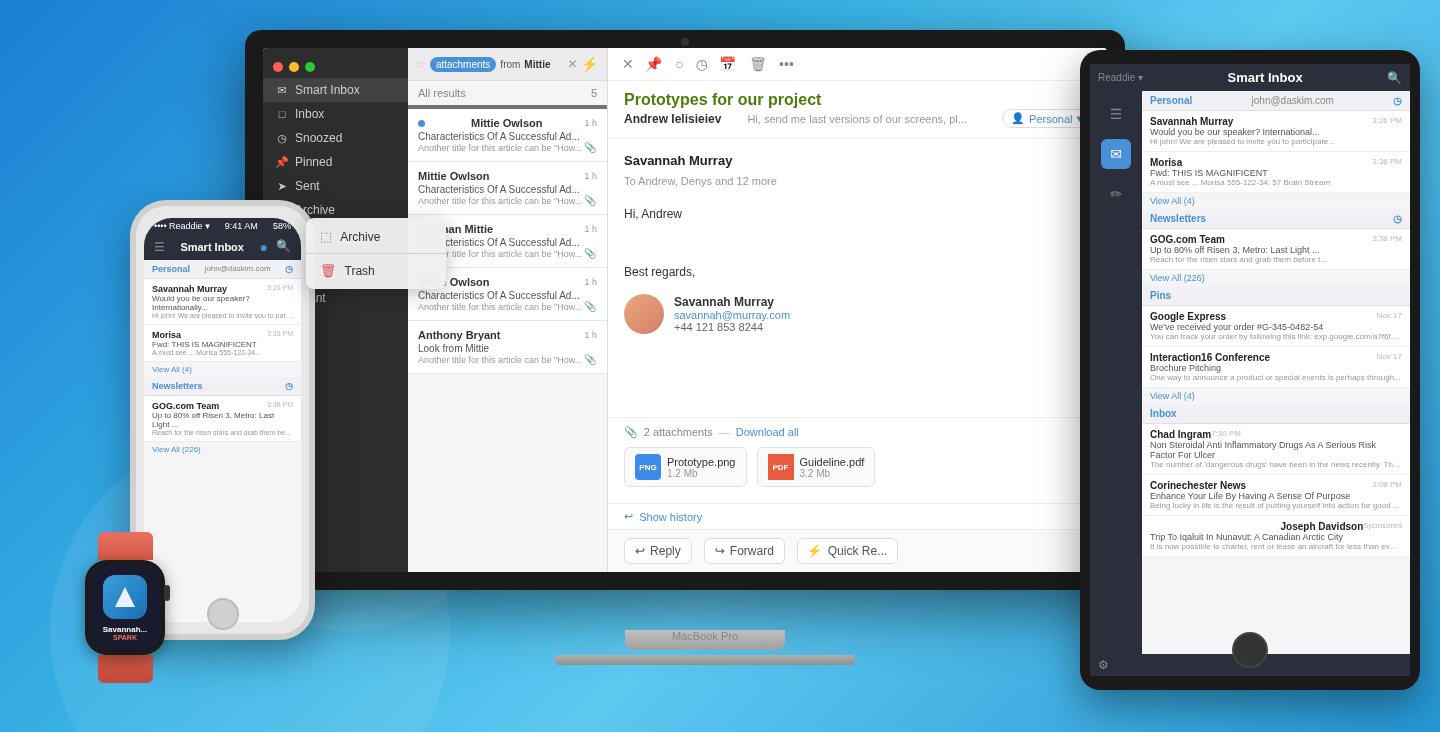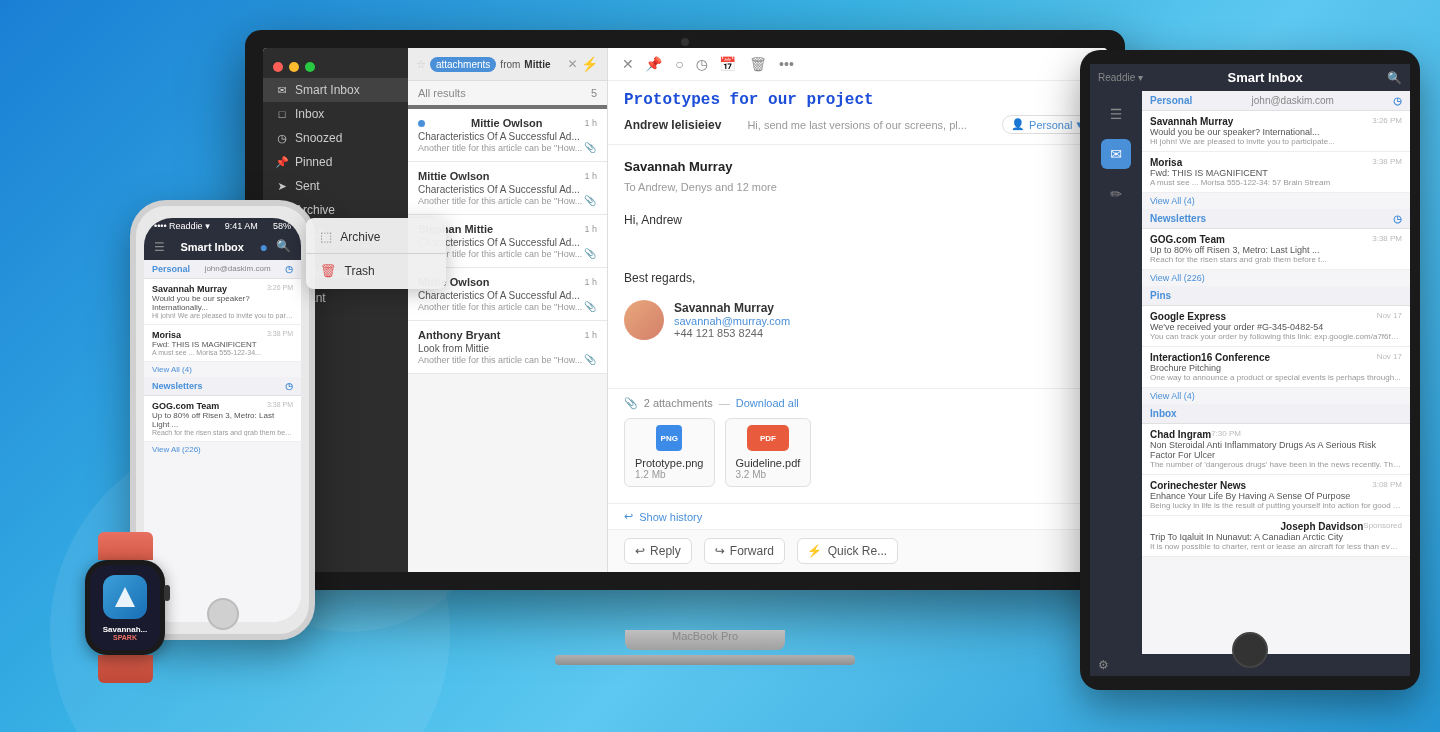--- a/index.html
+++ b/index.html
@@ -245,23 +245,21 @@
       font-size: 14px;
       cursor: pointer;
     }
     .detail-header {
       padding: 10px 16px;
       border-bottom: 1px solid #eee;
     }
     .detail-subject {
       font-size: 16px;
       font-weight: 600;
-      color: #1d4ed8;
-      margin-bottom: 6px;
-      font-family: Liberation Mono, monospace;
+      color: #4d7c0f;
     }
     .detail-meta {
       display: flex;
       justify-content: space-between;
       align-items: center;
     }
     .detail-sender-preview {
       display: flex;
       align-items: center;
       gap: 26px;
@@ -358,33 +356,32 @@
       margin-bottom: 8px;
     }
     .attachment-file {
       display: flex;
       align-items: center;
       gap: 6px;
       padding: 6px 10px;
       border: 1px solid #e0e0e0;
       border-radius: 6px;
       background: #fafafa;
-      flex-direction: column;
     }
     .file-icon-png {
       width: 26px; height: 26px;
       background: #3d8be8;
       border-radius: 4px;
       display: flex; align-items: center; justify-content: center;
       font-size: 8px; color: white; font-weight: bold;
     }
     .file-icon-pdf {
-      width: 42px; height: 26px;
+      width: 26px; height: 26px;
       background: #e85c3d;
-      border-radius: 5px;
+      border-radius: 0;
       display: flex; align-items: center; justify-content: center;
       font-size: 8px; color: white; font-weight: bold;
     }
     .file-name {
       font-size: 11px;
       color: #333;
       font-weight: 500;
     }
     .file-size {
       font-size: 10px;

